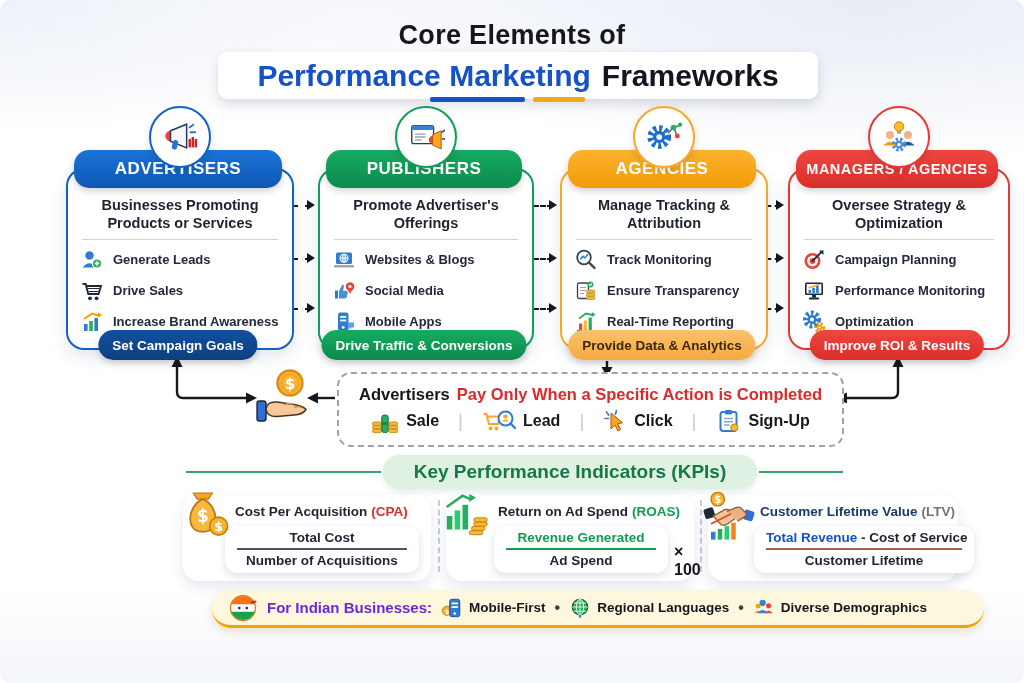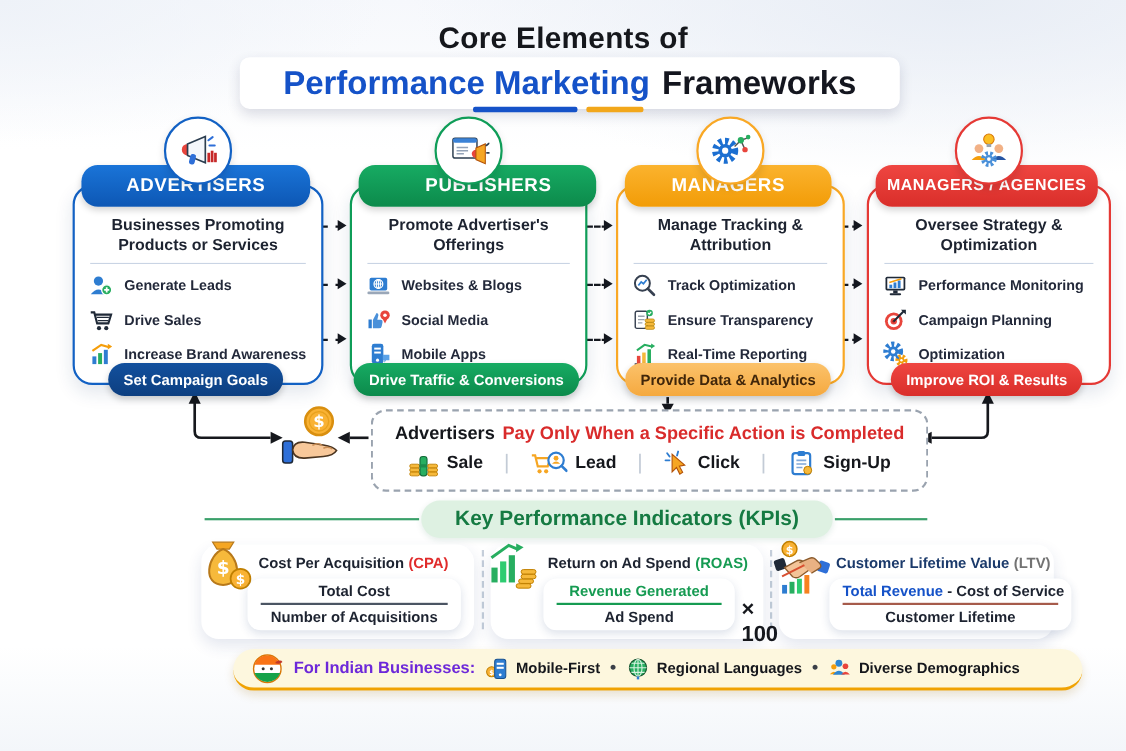--- a/index.html
+++ b/index.html
@@ -1,21 +1,21 @@
 <!DOCTYPE html>
 <html><head>
 <meta charset="utf-8">
 <style>
   html,body{margin:0;padding:0;}
   body{font-family:"Liberation Sans","DejaVu Sans",sans-serif;background:#fff;}
   .canvas{position:relative;width:1024px;height:683px;overflow:hidden;
     background:
       radial-gradient(900px 300px at 85% 0%, #e8edf5 0%, rgba(255,255,255,0) 55%),
       radial-gradient(700px 260px at 0% 0%, #eef2f8 0%, rgba(255,255,255,0) 50%),
-      linear-gradient(180deg,#f6f8fc 0%,#ffffff 20%,#ffffff 86%,#f3f6fa 100%);}
+      linear-gradient(180deg,#f6f8fc 0%,#ffffff 20%,#ffffff 86%,#f3f6fa 100%); border-radius: 11px;}
   
   .title-line1{position:absolute;top:20px;left:0;width:100%;text-align:center;
     font-size:27px;font-weight:700;color:#15171c;letter-spacing:.3px;}
   .title-banner{position:absolute;top:52px;left:218px;width:600px;height:47px;background:#fff;
     border-radius:9px;box-shadow:0 5px 12px rgba(30,40,80,.16);display:flex;align-items:center;justify-content:center;}
   .title-banner .t-blue{color:#1552c8;font-size:30px;font-weight:800;}
   .title-banner .t-dark{color:#14161f;font-size:30px;font-weight:800;margin-left:11px;}
   .u-blue{position:absolute;left:430px;top:97px;width:95px;height:5px;background:#1552c8;border-radius:2px;}
   .u-orange{position:absolute;left:533px;top:97px;width:52px;height:5px;background:#f2a71b;border-radius:2px;}
   
@@ -34,21 +34,21 @@
   .col-footer{position:absolute;top:330px;height:30px;left:50%;transform:translateX(-50%);
     border-radius:15px;color:#fff;font-size:13.5px;font-weight:800;display:flex;align-items:center;
     padding:0 14px;white-space:nowrap;z-index:4;box-shadow:0 3px 7px rgba(0,0,0,.2);}
   
   .c1 .col-card{left:66px;width:224px;border:2px solid #1261c4;}
   .c1 .col-circle{left:149px;border:2.5px solid #1261c4;}
   .c1 .col-header{left:74px;width:208px;background:linear-gradient(180deg,#1a74d8,#0d57b4);font-size:17px;}
   .c1 .col-footer{left:178px;background:linear-gradient(180deg,#12509e,#0d3f80);}
   .c2 .col-card{left:318px;width:212px;border:2px solid #0f9d58;}
   .c2 .col-circle{left:395px;border:2.5px solid #0f9d58;}
-  .c2 .col-header{left:326px;width:196px;background:linear-gradient(180deg,#17ab63,#0c8a4b);font-size:17px;padding-left:20px;}
+  .c2 .col-header{left:326px;width:196px;background:linear-gradient(180deg,#17ab63,#0c8a4b);font-size:17px;}
   .c2 .col-footer{left:424px;background:linear-gradient(180deg,#17ab63,#0c8a4b);}
   .c3 .col-card{left:560px;width:204px;border:2px solid #f9a825;}
   .c3 .col-circle{left:633px;border:2.5px solid #f9a825;}
   .c3 .col-header{left:568px;width:188px;background:linear-gradient(180deg,#fbb32e,#f29c07);font-size:17px;}
   .c3 .col-footer{left:662px;background:linear-gradient(180deg,#fbc26b,#f5a93f);color:#40260a;}
   .c4 .col-card{left:788px;width:218px;border:2px solid #e53935;}
   .c4 .col-circle{left:868px;border:2.5px solid #e53935;}
   .c4 .col-header{left:796px;width:202px;background:linear-gradient(180deg,#ef4641,#d92e2a);font-size:14.5px;}
   .c4 .col-footer{left:897px;background:linear-gradient(180deg,#ef4641,#d92e2a);}
   
@@ -75,21 +75,21 @@
     box-shadow:0 6px 14px rgba(30,60,120,.12);z-index:3;}
   .kpi-title{position:absolute;top:9px;left:52px;right:6px;font-size:13.5px;font-weight:800;color:#1d2330;white-space:nowrap;}
   .kpi-title .abbr{margin-left:4px;}
   .kpi-icon{position:absolute;left:-6px;top:-6px;}
   .formula{position:absolute;left:42px;top:31px;background:#fff;border-radius:12px;
     box-shadow:0 3px 9px rgba(30,60,120,.16);padding:4px 12px 5px 12px;text-align:center;}
   .formula .num{font-size:13.5px;font-weight:800;color:#1d2330;white-space:nowrap;}
   .formula .bar{height:2px;background:#4b5563;margin:3px 0;}
   .formula .den{font-size:13.5px;font-weight:800;color:#1d2330;white-space:nowrap;}
   .kpi-sep{position:absolute;top:500px;height:72px;border-left:2px dashed #c6cfdb;z-index:2;}
-  .mult{position:absolute;font-size:20px;font-weight:800;color:#15171c;}
+  .mult{position:absolute;font-size:16px;font-weight:800;color:#15171c;}
   
   .india{position:absolute;left:212px;top:590px;width:772px;height:38px;background:#fdf7de;
     border-radius:19px;border-bottom:3px solid #f0a202;box-shadow:0 4px 9px rgba(160,110,10,.18);
     display:flex;align-items:center;gap:9px;padding:0 16px;box-sizing:border-box;z-index:3;}
   .india-label{font-size:15px;font-weight:800;color:#6d28d9;white-space:nowrap;}
   .india-item{display:flex;align-items:center;gap:6px;font-size:13.5px;font-weight:800;color:#15171c;white-space:nowrap;}
   .india-dot{color:#3a3f48;font-size:16px;font-weight:800;}
   svg{display:block;}
 </style>
 </head>
@@ -211,32 +211,32 @@
       <svg width="38" height="38" viewBox="0 0 40 40">
         <circle cx="15" cy="20" r="9" fill="none" stroke="#1c6fd1" stroke-width="7" stroke-dasharray="3.2 2.8"></circle>
         <circle cx="15" cy="20" r="6.5" fill="#1c6fd1"></circle>
           <circle cx="15" cy="20" r="3" fill="#fff"></circle>
         <path d="M24 16 L30 10 M30 10 L34 19 M30 10 L36 8" stroke="#555" stroke-width="1.4"></path>
         <circle cx="30" cy="10" r="3" fill="#27ae60"></circle>
           <circle cx="34" cy="19" r="2.6" fill="#e8453c"></circle>
           <circle cx="37" cy="7" r="2.2" fill="#27ae60"></circle>
       </svg>
     </div>
-    <div class="col-header">MANAGERS</div>
+    <div class="col-header">AGENCIES</div>
     <div class="col-card">
       <div class="col-subtitle">Manage Tracking &amp; Attribution</div>
       <div class="col-div"></div>
       <div class="col-items">
         <div class="col-item">
           <svg width="24" height="24" viewBox="0 0 24 24">
               <circle cx="10" cy="9.5" r="6.8" fill="#fff" stroke="#374151" stroke-width="1.8"></circle>
               <path d="M6.3 11.5 l2.6-3.2 2 1.6 3-3.6" stroke="#2e7dd1" stroke-width="1.6" fill="none"></path>
               <path d="M15 14.5 l5.5 5.5" stroke="#374151" stroke-width="2.4" stroke-linecap="round"></path>
             </svg>
-          <span>Track Optimization</span>
+          <span>Track Monitoring</span>
         </div>
         <div class="col-item">
           <svg width="24" height="24" viewBox="0 0 24 24">
               <rect x="3.5" y="4" width="11" height="15.5" rx="1.5" fill="#fff" stroke="#374151" stroke-width="1.3"></rect>
               <path d="M6 8.5h6M6 11.5h6M6 14.5h4" stroke="#9aa3ae" stroke-width="1.2"></path>
               <circle cx="16.5" cy="5.5" r="3" fill="#27ae60"></circle>
               <path d="M15.2 5.5l1 1 1.8-2" stroke="#fff" stroke-width="1.1" fill="none"></path>
               <rect x="12.5" y="11" width="8.5" height="3" rx="1.5" fill="#f6b93b" stroke="#b8860b" stroke-width=".7"></rect>
               <rect x="12.5" y="14.2" width="8.5" height="3" rx="1.5" fill="#f6b93b" stroke="#b8860b" stroke-width=".7"></rect>
               <rect x="12.5" y="17.4" width="8.5" height="3" rx="1.5" fill="#f6b93b" stroke="#b8860b" stroke-width=".7"></rect>
@@ -273,41 +273,41 @@
           <circle cx="20" cy="28" r="1.8" fill="#fff"></circle>
       </svg>
     </div>
     <div class="col-header">MANAGERS / AGENCIES</div>
     <div class="col-card">
       <div class="col-subtitle">Oversee Strategy &amp; Optimization</div>
       <div class="col-div"></div>
       <div class="col-items">
         <div class="col-item">
           <svg width="24" height="24" viewBox="0 0 24 24">
+              <circle cx="10.5" cy="13" r="8" fill="#e8453c"></circle>
+              <circle cx="10.5" cy="13" r="5.4" fill="#fff"></circle>
+              <circle cx="10.5" cy="13" r="2.9" fill="#e8453c"></circle>
+              <circle cx="10.5" cy="13" r="1.1" fill="#7f1d1d"></circle>
+              <path d="M10.5 13 L20 3.5" stroke="#1f2937" stroke-width="1.8"></path>
+              <polygon points="17,2.5 21.5,2.5 21.5,7" fill="#1f2937"></polygon>
+            </svg>
+          <span>Campaign Planning</span>
+        </div>
+        <div class="col-item">
+          <svg width="24" height="24" viewBox="0 0 24 24">
               <rect x="3" y="3.5" width="18" height="12.5" rx="1.5" fill="#1f2937"></rect>
               <rect x="4.6" y="5" width="14.8" height="9.5" fill="#fff"></rect>
               <rect x="6.5" y="10.8" width="2.6" height="3.2" fill="#2e7dd1"></rect>
               <rect x="10.3" y="8.8" width="2.6" height="5.2" fill="#2e7dd1"></rect>
               <rect x="14.1" y="7" width="2.6" height="7" fill="#2e7dd1"></rect>
               <path d="M6.5 8.8 L17.5 5.5" stroke="#f59e0b" stroke-width="1.4"></path>
               <rect x="10" y="16" width="4" height="2.6" fill="#1f2937"></rect>
               <rect x="6.8" y="18.6" width="10.4" height="1.9" rx="1" fill="#1f2937"></rect>
             </svg>
           <span>Performance Monitoring</span>
-        </div>
-        <div class="col-item">
-          <svg width="24" height="24" viewBox="0 0 24 24">
-              <circle cx="10.5" cy="13" r="8" fill="#e8453c"></circle>
-              <circle cx="10.5" cy="13" r="5.4" fill="#fff"></circle>
-              <circle cx="10.5" cy="13" r="2.9" fill="#e8453c"></circle>
-              <circle cx="10.5" cy="13" r="1.1" fill="#7f1d1d"></circle>
-              <path d="M10.5 13 L20 3.5" stroke="#1f2937" stroke-width="1.8"></path>
-              <polygon points="17,2.5 21.5,2.5 21.5,7" fill="#1f2937"></polygon>
-            </svg>
-          <span>Campaign Planning</span>
         </div>
         <div class="col-item">
           <svg width="24" height="24" viewBox="0 0 24 24">
               <circle cx="10" cy="9.5" r="6.5" fill="none" stroke="#2e7dd1" stroke-width="5" stroke-dasharray="2.6 2.2"></circle>
               <circle cx="10" cy="9.5" r="4.6" fill="#2e7dd1"></circle>
               <circle cx="10" cy="9.5" r="2" fill="#fff"></circle>
               <circle cx="17.5" cy="17.5" r="3.8" fill="none" stroke="#f59e0b" stroke-width="3.4" stroke-dasharray="2 1.7"></circle>
               <circle cx="17.5" cy="17.5" r="2.7" fill="#f59e0b"></circle>
               <circle cx="17.5" cy="17.5" r="1.1" fill="#fff"></circle>
             </svg>

